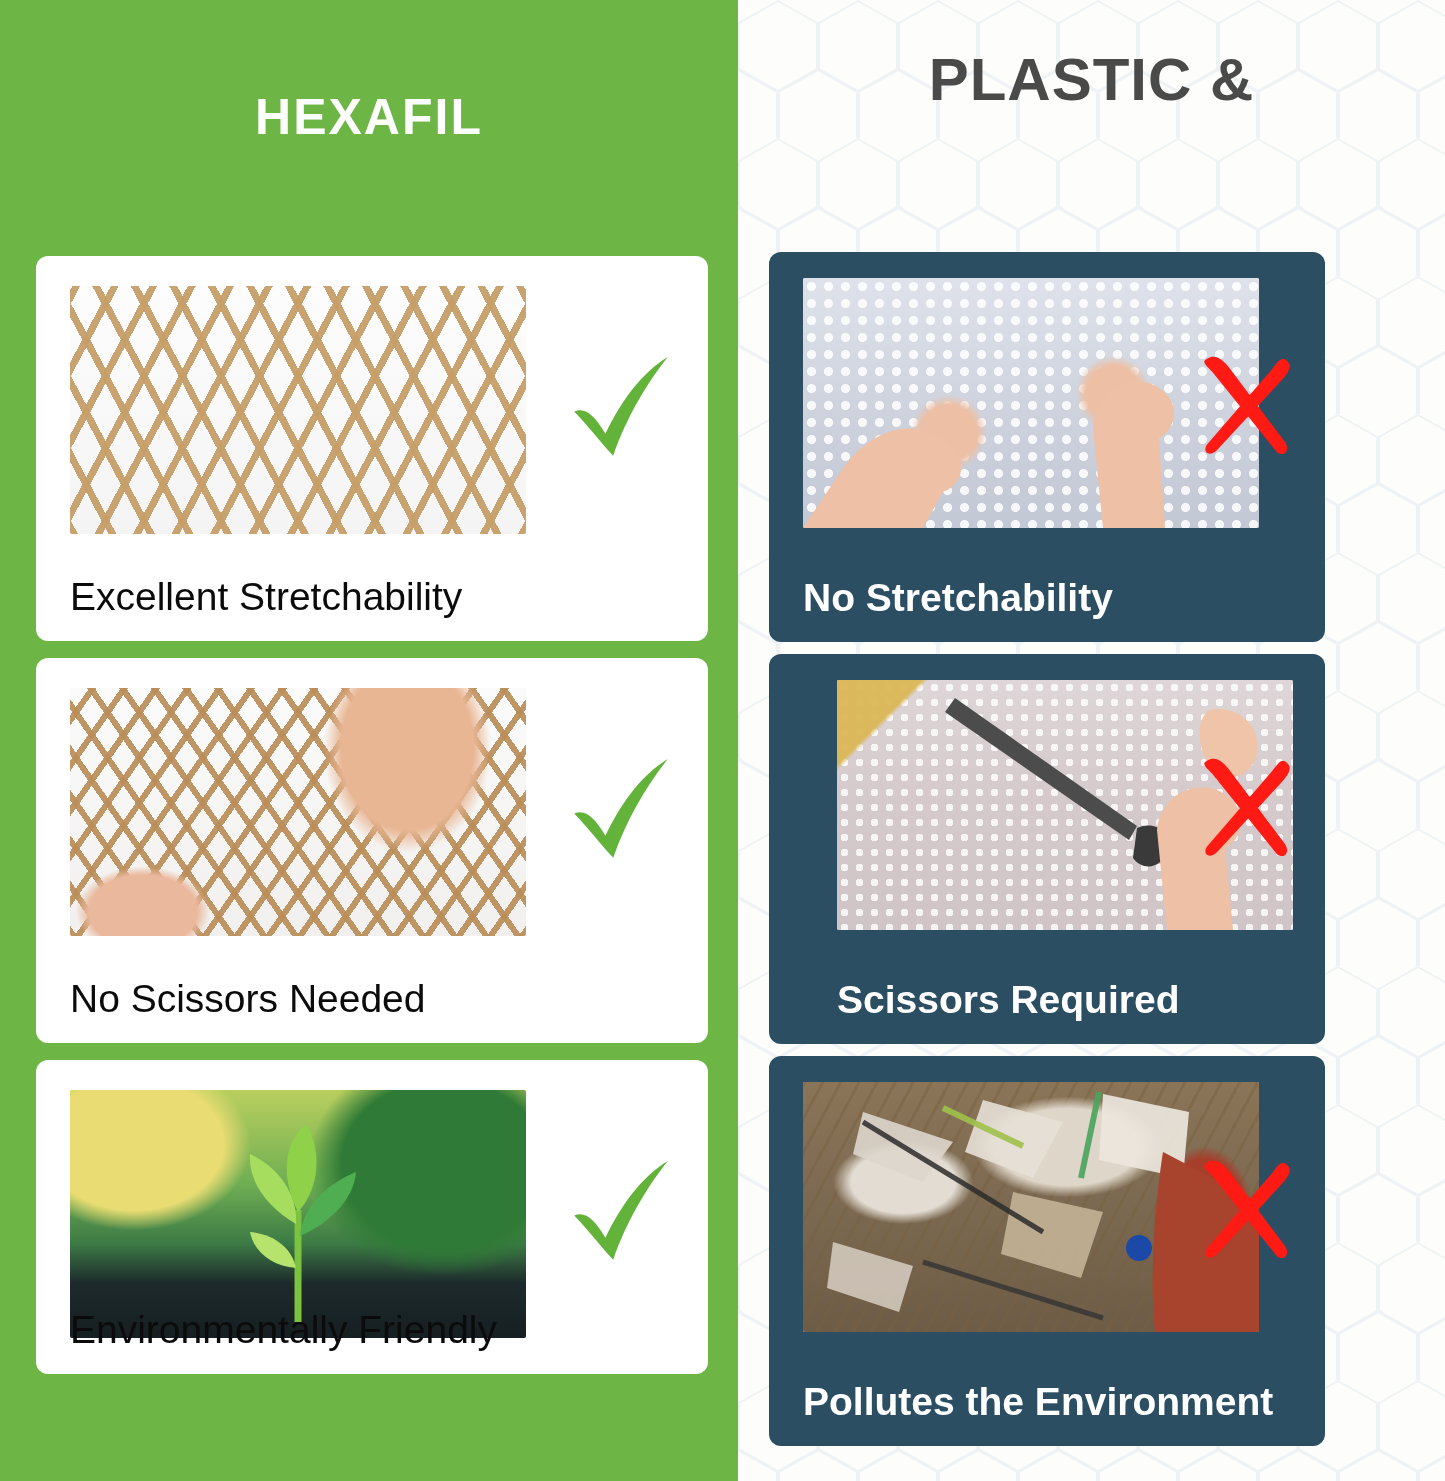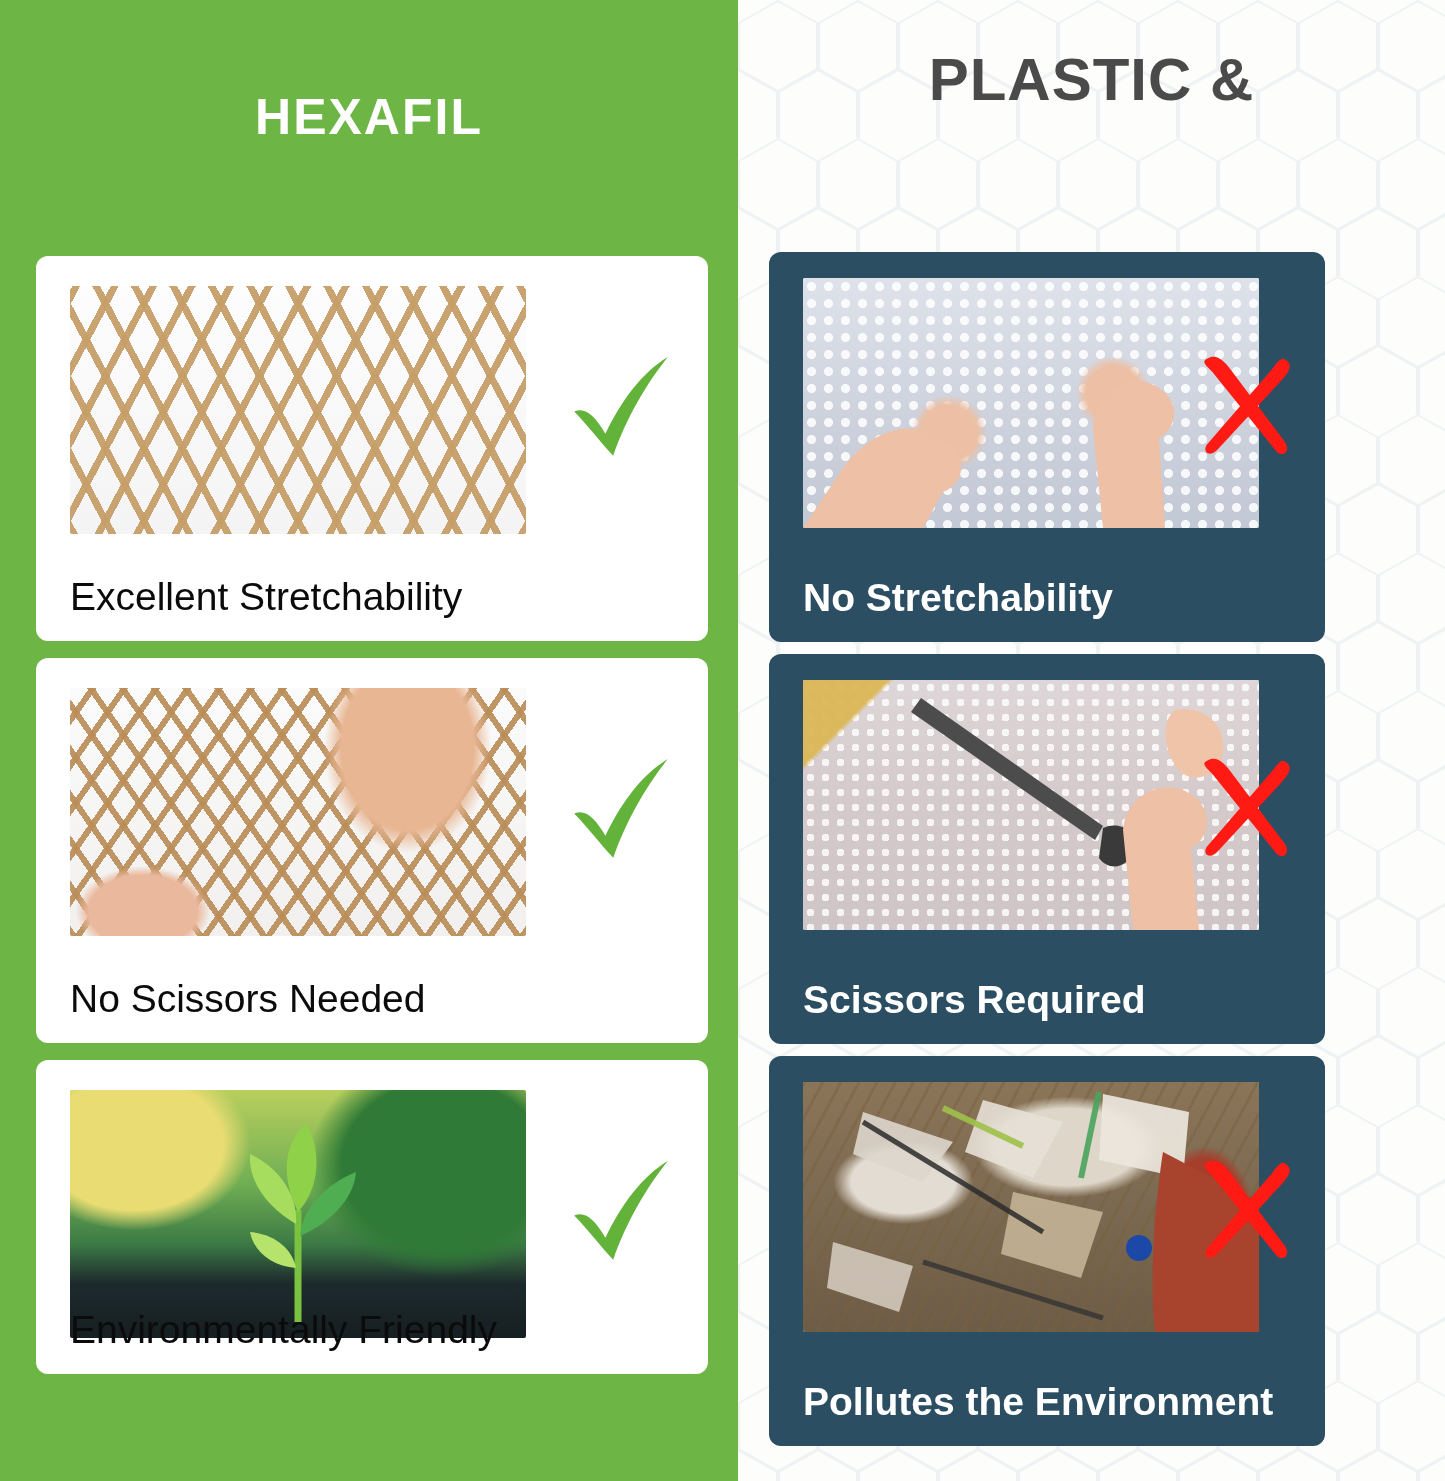--- a/index.html
+++ b/index.html
@@ -221,21 +221,21 @@
         </svg>
       </div>
       <svg class="mark" viewBox="0 0 100 100">
         <path d="M20 16 C26 12 32 16 38 24 L80 80 C84 86 80 92 74 88 L24 26 C18 20 16 18 20 16 Z" fill="#FF1A13"></path>
         <path d="M82 18 C86 22 82 28 76 34 L28 86 C22 92 16 88 20 82 L70 24 C76 16 78 14 82 18 Z" fill="#FF1A13"></path>
       </svg>
       <div class="caption">No Stretchability</div>
     </div>
   </div>
 
-  <div class="card bad" style="top:654px;height:390px;">
+  <div class="card bad" style="top:654px;height:390px;padding-left:34px;">
     <div class="card-row">
       <div class="thumb">
         <div class="pic pic-scissors"></div>
         <svg class="handfx" viewBox="0 0 456 250">
           <path d="M118 18 L300 146 L292 160 L108 32 Z" fill="#4c4c4c"></path>
           <path d="M300 148 C318 140 334 152 330 170 C326 188 306 192 296 178 Z" fill="#3a3a3a"></path>
           <circle cx="348" cy="150" r="22" fill="none" stroke="#2e2e2e" stroke-width="9"></circle>
           <path d="M330 250 L320 150 C324 112 364 96 390 116 C414 134 404 160 388 168 L396 250 Z" fill="#eec1a6"></path>
           <path d="M372 30 C398 24 424 44 420 72 C416 96 392 104 378 92 C362 78 356 42 372 30 Z" fill="#f0c4a9"></path>
         </svg>

